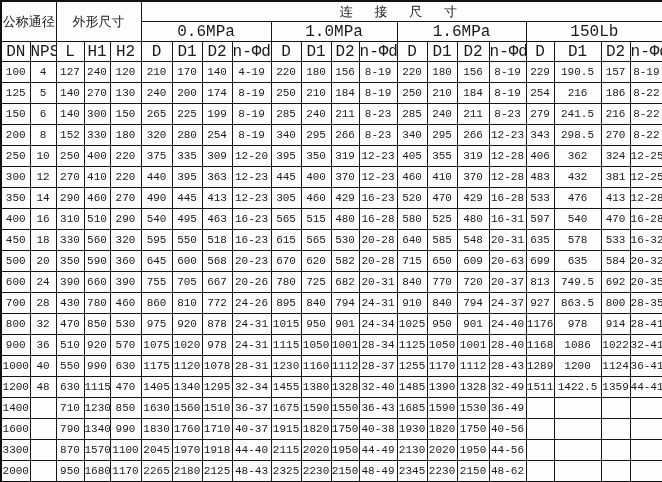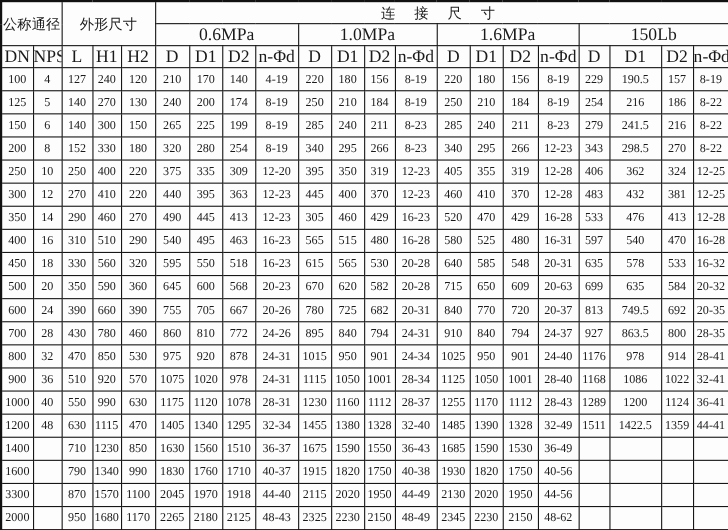--- a/index.html
+++ b/index.html
@@ -1,18 +1,18 @@
 <!DOCTYPE html>
 <html><head>
 <meta charset="utf-8">
 <style>
   html,body{margin:0;padding:0;background:#e8e8e8;}
   .sheet{
     width:662px;height:482px;background:#fbfbfb;box-sizing:border-box;
-    font-family:Liberation Serif, serif;color:#1a1a1a;
+    font-family:Liberation Mono, monospace;color:#1a1a1a;
   }
   table{
     border-collapse:collapse;table-layout:fixed;
     width:662px;height:482px;
     border:2px solid #111;
   }
   th,td{
     border:1px solid #161616;
     text-align:center;vertical-align:middle;
     padding:0;font-weight:normal;

